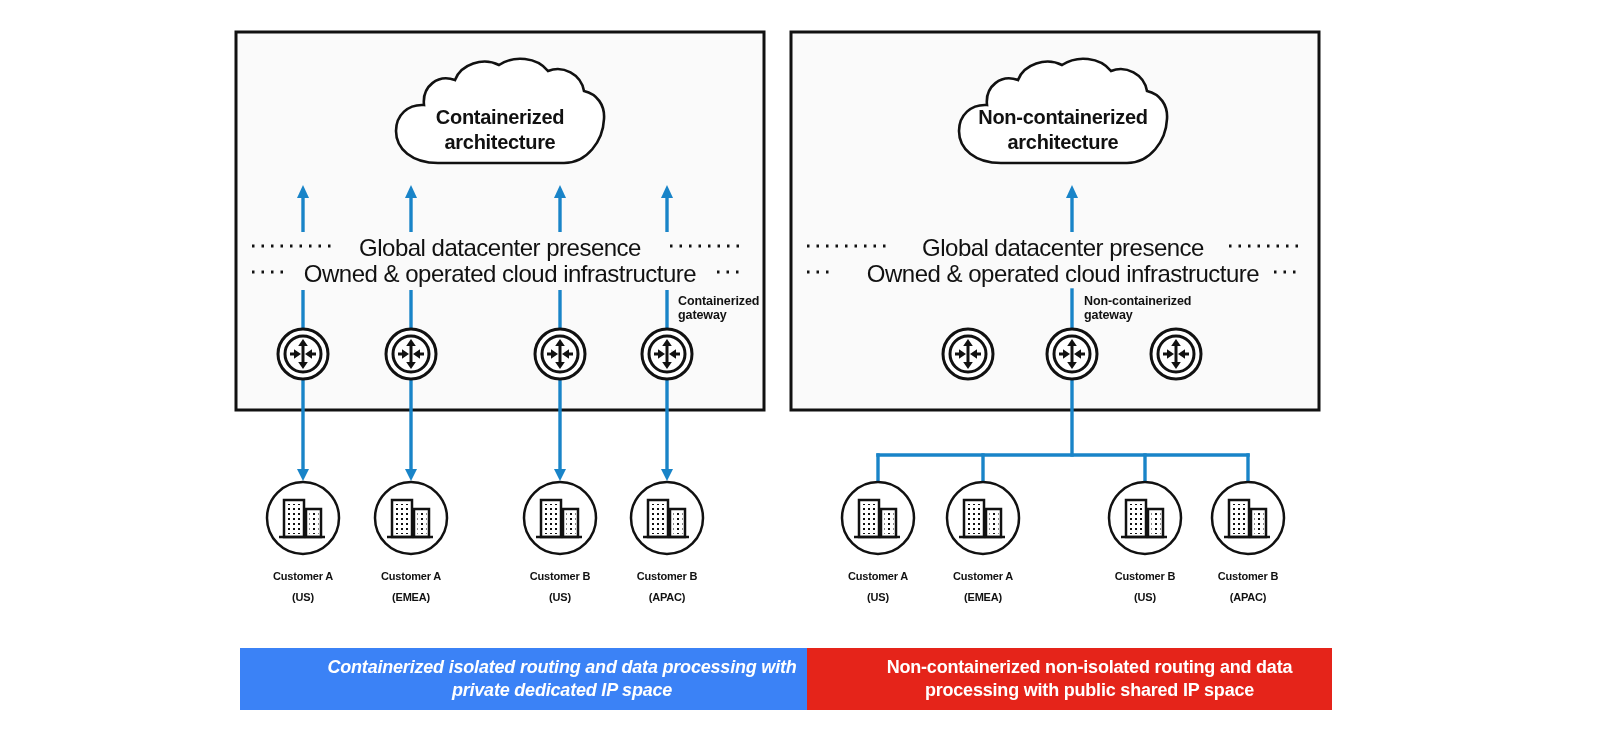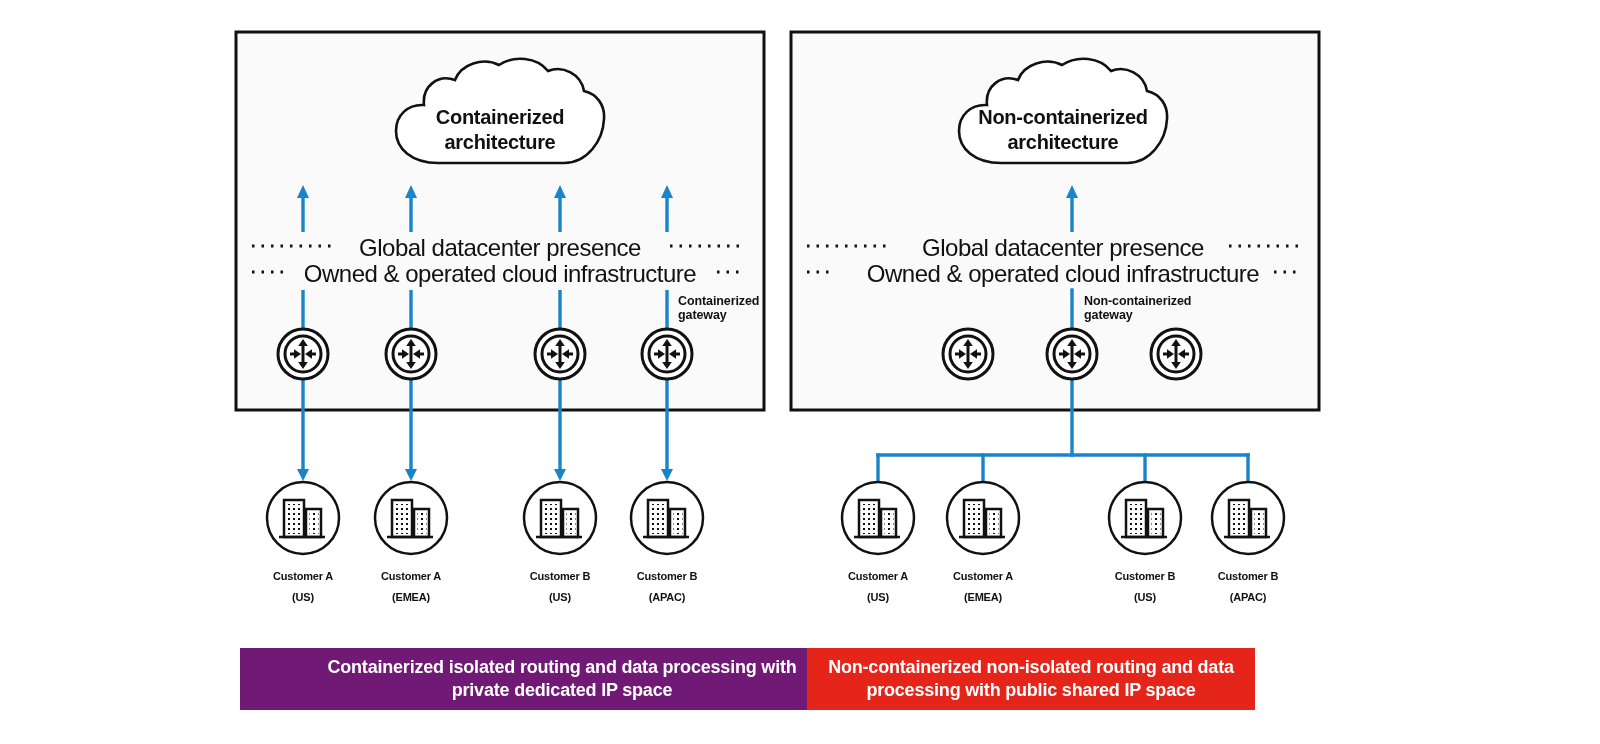--- a/index.html
+++ b/index.html
@@ -172,18 +172,18 @@
   </div>
   <div class="txt cust center" style="left:1080px; top:566px; width:130px;">
     <span>Customer B</span>
     <span>(US)</span>
   </div>
   <div class="txt cust center" style="left:1183px; top:566px; width:130px;">
     <span>Customer B</span>
     <span>(APAC)</span>
   </div>
 
-  <div class="banner" style="left: 240px; top: 648px; width: 644px; height: 62px; background: #701a75;">Containerized isolated routing and data processing with
+  <div class="banner" style="left: 240px; top: 648px; width: 644px; height: 62px; background: #3b82f6; font-style: italic;">Containerized isolated routing and data processing with
 private dedicated IP space</div>
-  <div class="banner" style="left: 807px; top: 648px; width: 448px; height: 62px; background: rgb(229, 36, 26);">Non-containerized non-isolated routing and data
+  <div class="banner" style="left: 807px; top: 648px; width: 485px; height: 62px; background: rgb(229, 36, 26); padding-left: 40px;">Non-containerized non-isolated routing and data
 processing with public shared IP space</div>
 
 </div>
 
 </body></html>

